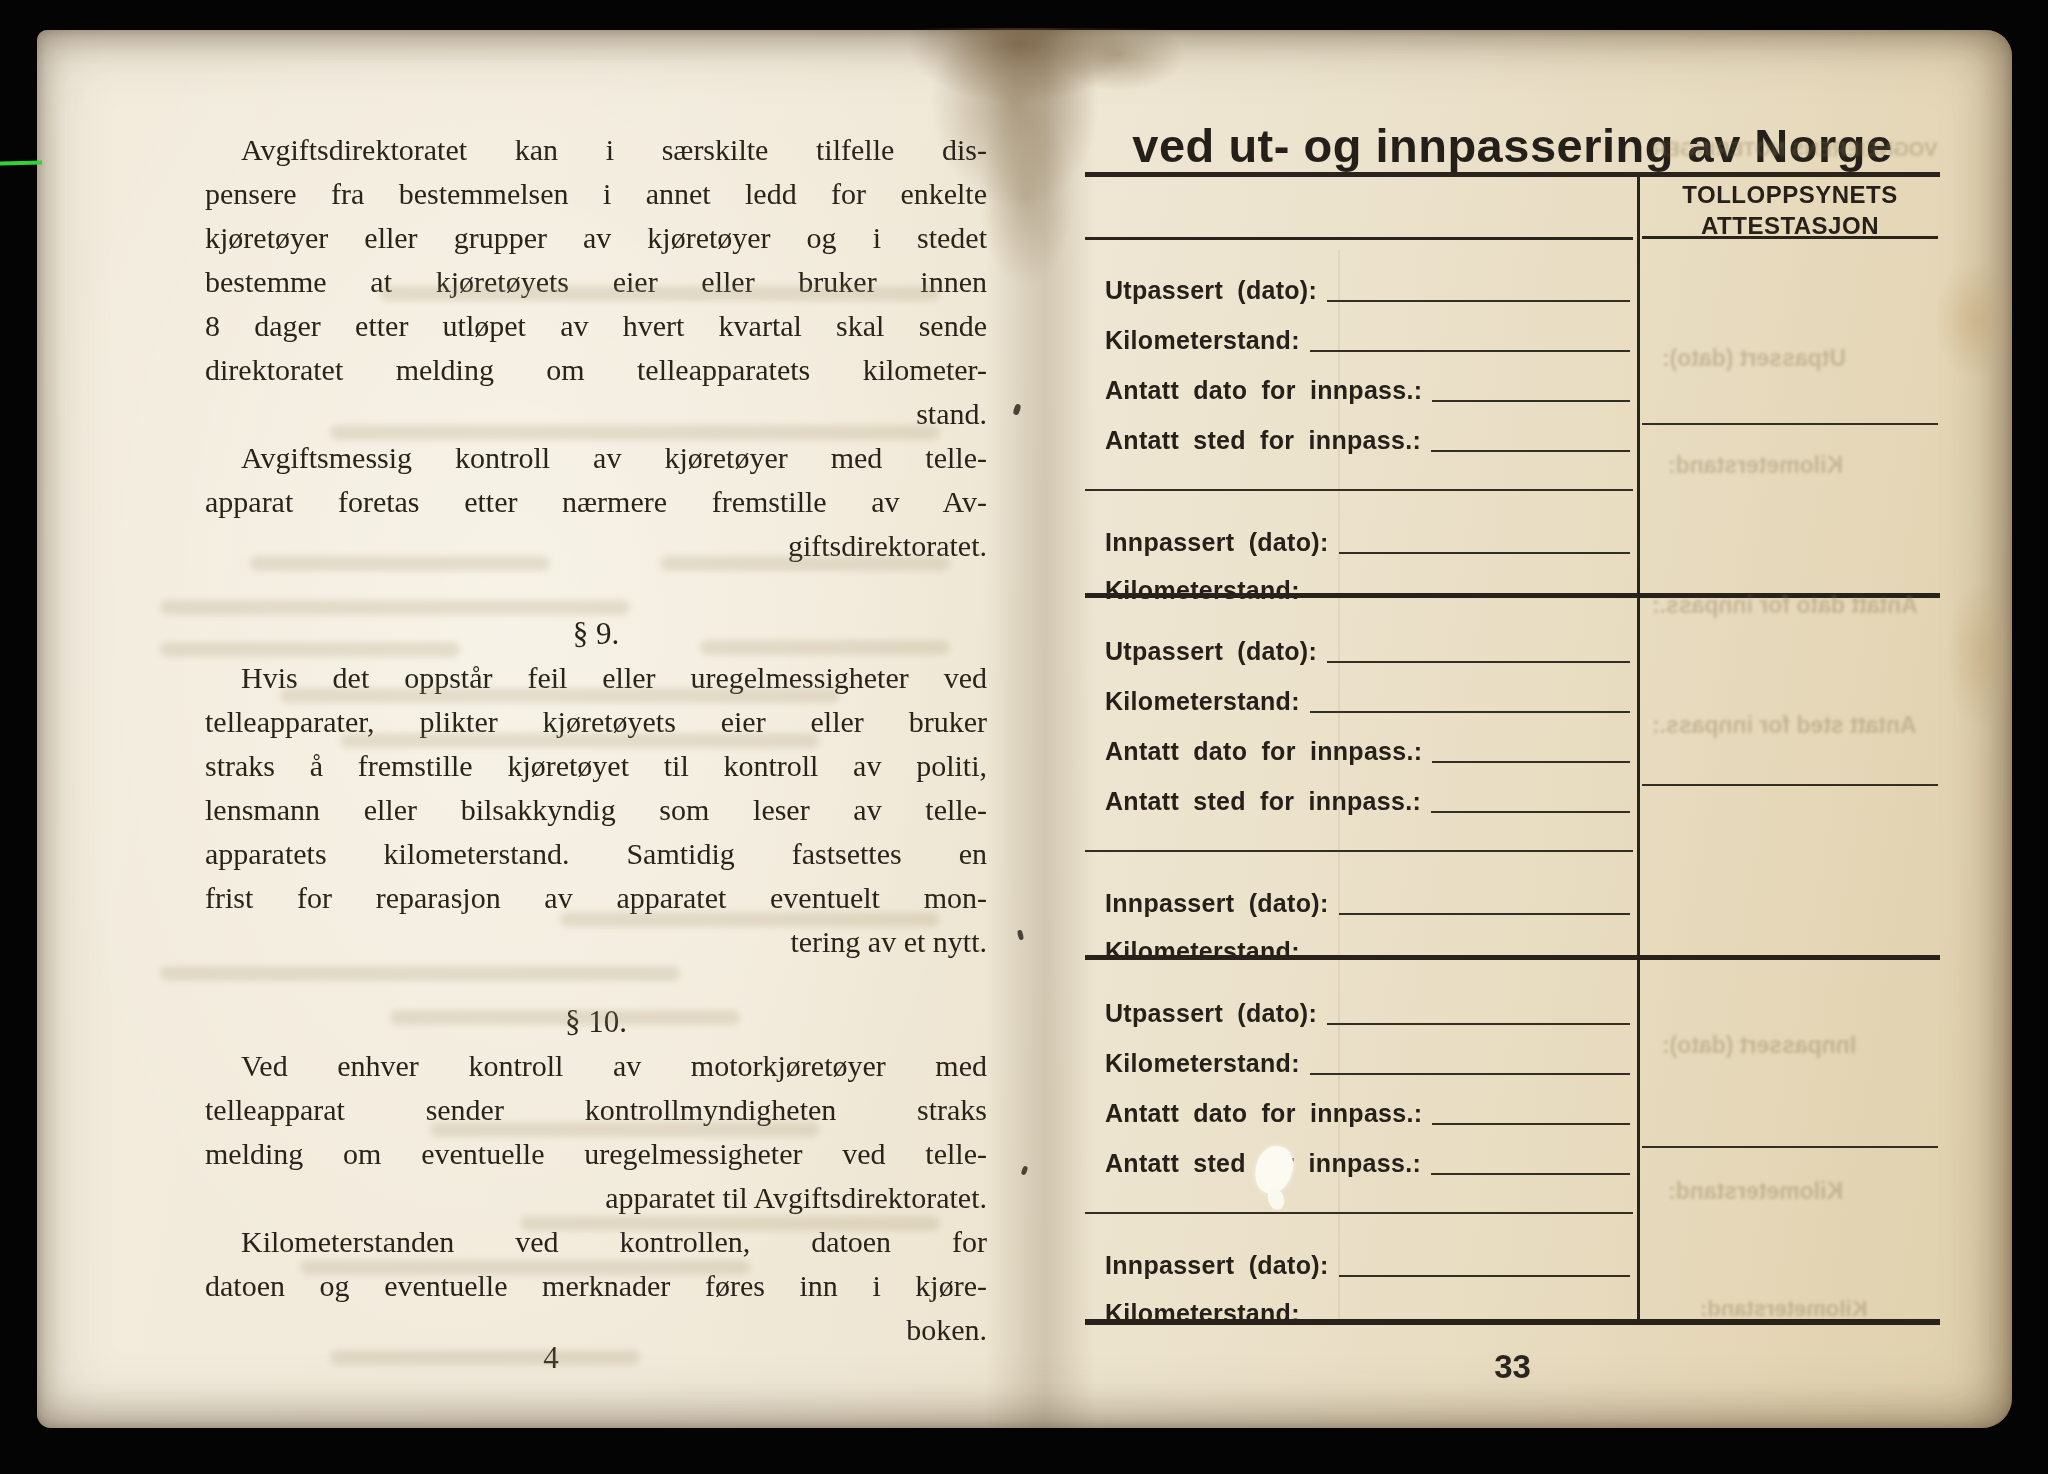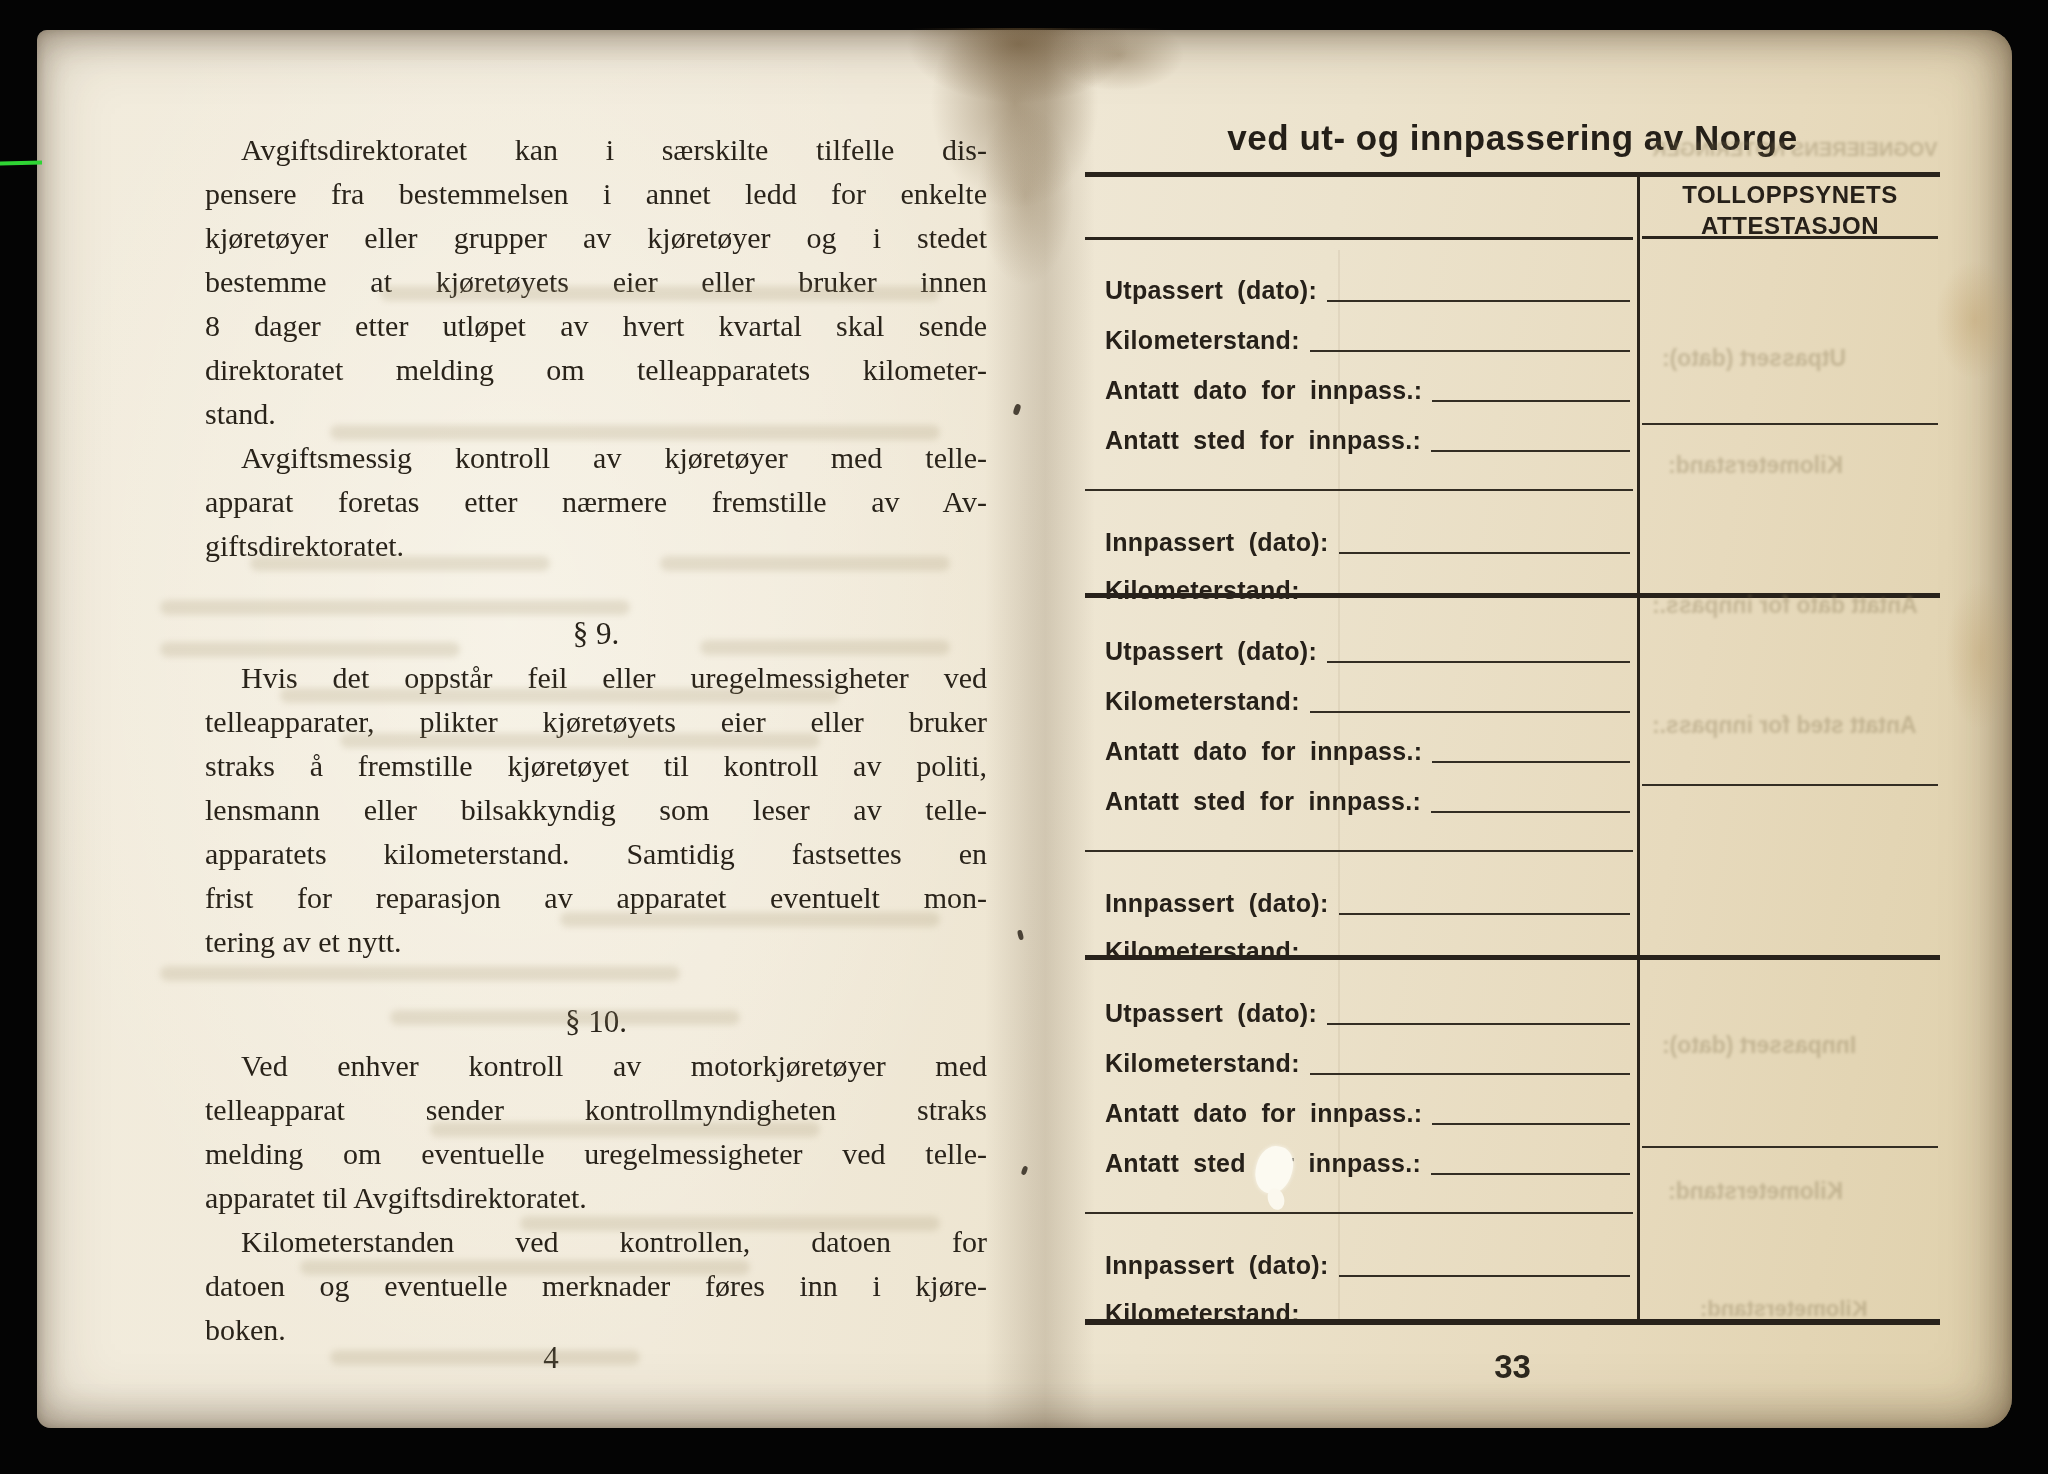--- a/index.html
+++ b/index.html
@@ -29,32 +29,32 @@
   .green-line{position:absolute;left:0;top:161px;width:42px;height:4px;background:#2fd434;transform:rotate(-1.2deg);}
   .fold-line{position:absolute;left:1338px;top:250px;width:2px;height:1070px;background:rgba(130,110,75,.10);}
   .speck{position:absolute;background:#4a4236;border-radius:40%;}
   .damage-spot{position:absolute;left:1256px;top:1146px;width:36px;height:48px;border-radius:50% 45% 55% 50%;
          background:#fcfaf1;transform:rotate(14deg);box-shadow:0 0 4px rgba(252,250,241,.9);}
   .damage-spot2{position:absolute;left:1268px;top:1188px;width:16px;height:22px;border-radius:50%;
          background:#fbf8ee;transform:rotate(-18deg);}
   
   .lp-text{position:absolute;left:160px;top:128px;width:782px;color:#29231a;
            font-size:30px;line-height:44px;margin-left:45px;}
-  .line{display:block;text-align:left;}
+  .line{display:block;text-align:right;}
   .line.just{text-align:justify;text-align-last:justify;}
   .line.first-indent{padding-left:36px;box-sizing:border-box;}
   .sect{height:44px;line-height:44px;text-align:center;font-size:31px;color:#29231a;}
   .lp-pagenum{position:absolute;left:160px;top:1340px;width:782px;text-align:center;
               font-size:31px;color:#2b261d;}
   
   .rp-title{position:absolute;left:1085px;top:72px;width:855px;text-align:center;
             font-family:"Liberation Sans",sans-serif;font-weight:bold;font-size:37px;
             color:#241f18;letter-spacing:.5px;}
   .rp-subtitle{position:absolute;left:1085px;top:118px;width:855px;text-align:center;
-            font-family:"Liberation Sans",sans-serif;font-weight:bold;font-size:35px;
+            font-family:"Liberation Sans",sans-serif;font-weight:bold;font-size:47px;
             color:#241f18;letter-spacing:.5px;}
   .rp-table{position:absolute;left:1085px;top:172px;width:855px;height:1153px;
             font-family:"Liberation Sans",sans-serif;}
   .tbl-top{position:absolute;left:0;top:0;width:855px;height:5px;background:#2a241c;}
   .col-div{position:absolute;left:552px;top:2px;width:3px;height:1151px;background:#2a241c;}
   .hdr-left{position:absolute;left:0;top:17px;width:552px;text-align:center;font-size:25px;
             font-weight:bold;letter-spacing:.5px;word-spacing:10px;color:#262019;}
   .hdr-right{position:absolute;left:557px;top:7px;width:296px;text-align:center;font-size:24px;
             font-weight:bold;line-height:31px;color:#262019;letter-spacing:.5px;}
   .hdr-line-l{position:absolute;left:0;top:65px;width:548px;height:3px;background:#2a241c;}

